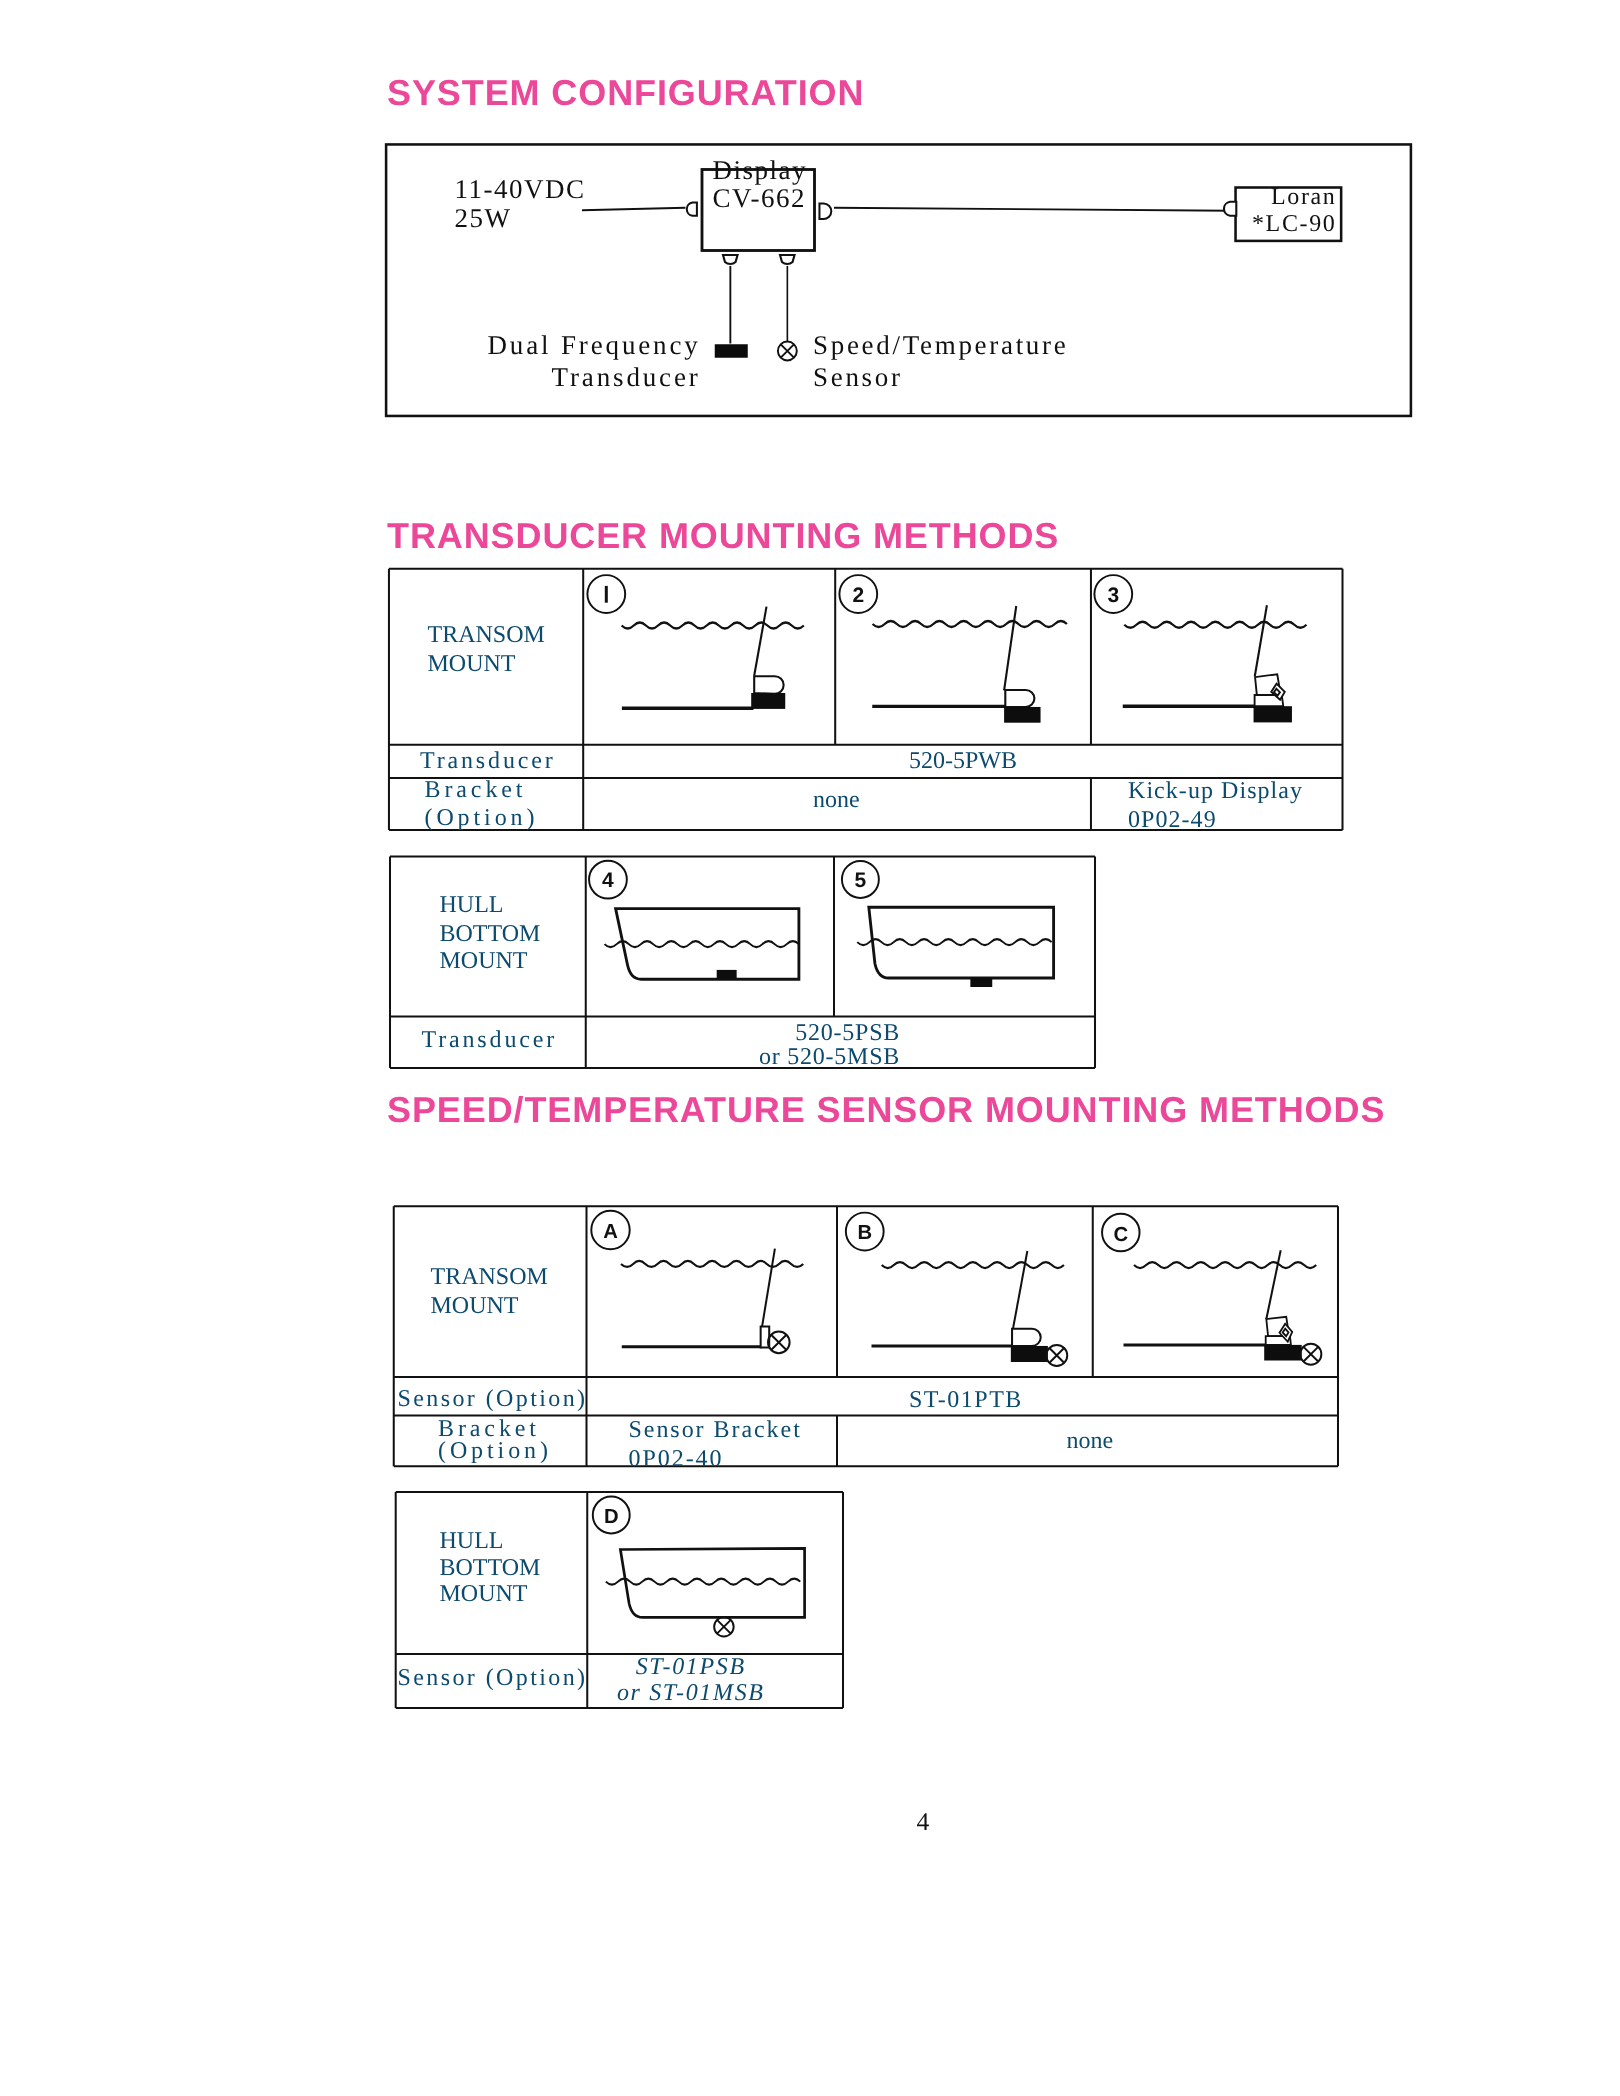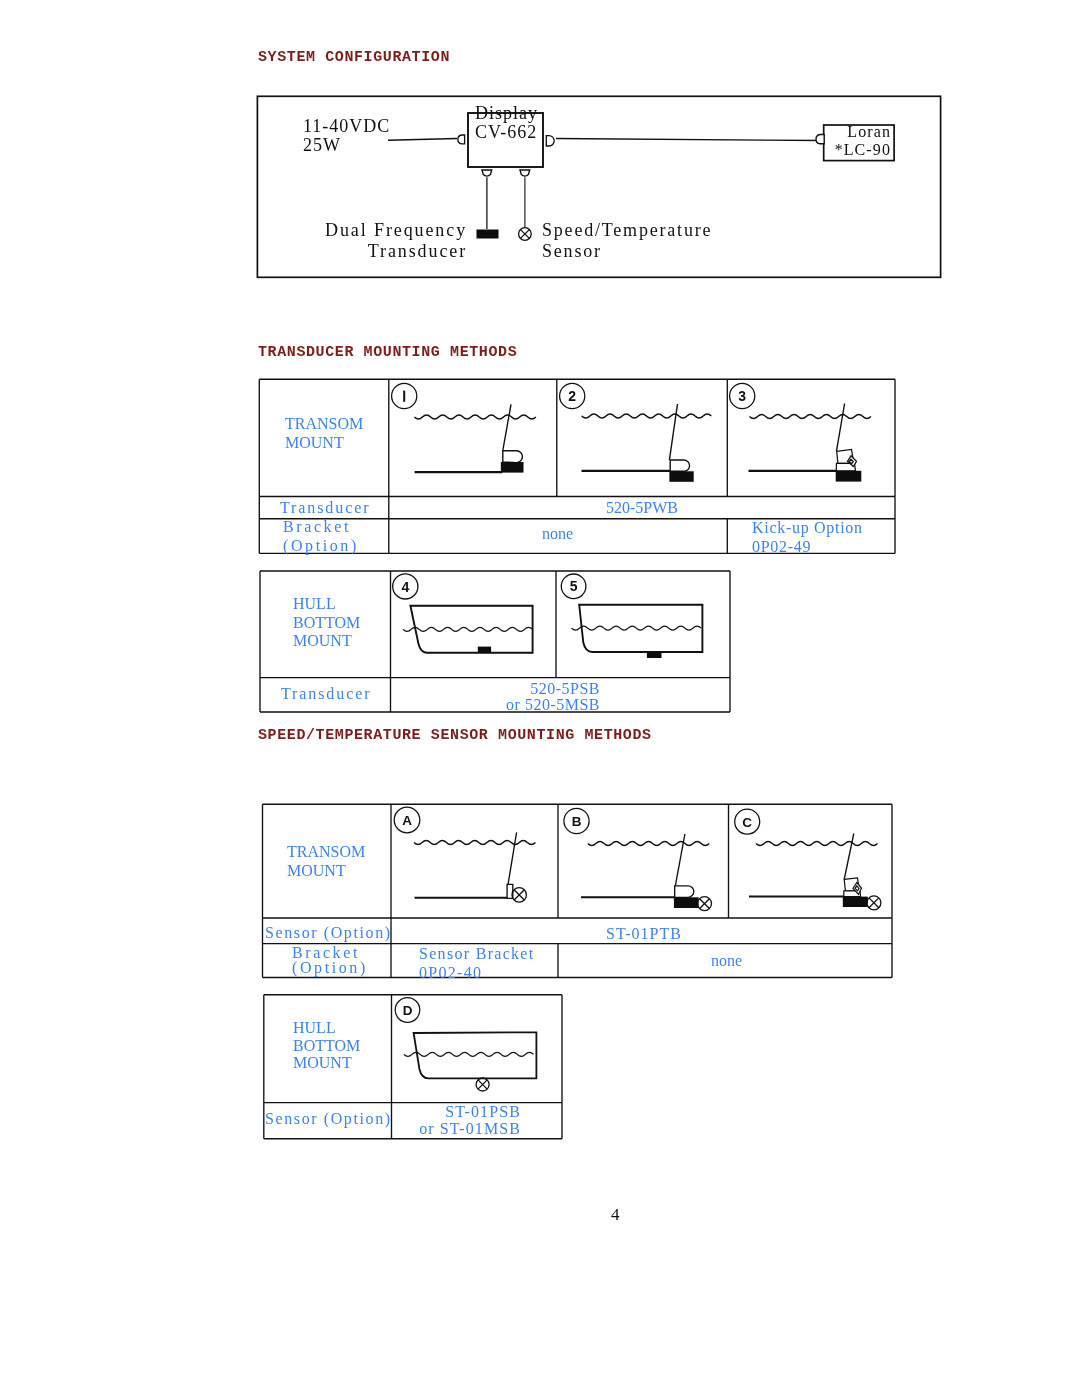--- a/index.html
+++ b/index.html
@@ -1,21 +1,21 @@
 <!DOCTYPE html>
 <html><head>
 <meta charset="utf-8">
 <style>
   html,body{margin:0;padding:0;}
   body{width:1080px;height:1397px;background:#ffffff;font-family:"DejaVu Serif",serif;position:relative;overflow:hidden;}
   .page{position:absolute;left:0;top:0;width:1080px;height:1397px;}
   .abs{position:absolute;}
-  .sec-title{font-family:Liberation Mono, monospace;font-weight:bold;font-size:15px;letter-spacing:0.6px;color:#7f1d1d;white-space:nowrap;}
+  .sec-title{font-family:Liberation Sans, sans-serif;font-weight:bold;font-size:24px;letter-spacing:0.6px;color:#ec4899;white-space:nowrap;}
   .lbl{font-family:"Liberation Serif",serif;font-size:18px;color:#111;white-space:nowrap;letter-spacing:1.0px;}
-  .cell{font-family:"Liberation Serif",serif;font-size:16px;color:#3b82f6;white-space:nowrap;letter-spacing:0px;}
+  .cell{font-family:"Liberation Serif",serif;font-size:16px;color:#0c4a6e;white-space:nowrap;letter-spacing:0px;}
   svg{display:block;overflow:visible;}
   .pgnum{font-family:"Liberation Serif",serif;font-size:17px;color:#111;}
 </style>
 </head>
 <body>
 
 <div class="page">
 
   <div class="abs sec-title" style="left:258px;top:49px;">SYSTEM CONFIGURATION</div>
 
@@ -98,21 +98,21 @@
     <div>MOUNT</div>
   </div>
   <div class="abs cell" style="left:280px;top:499px;letter-spacing:1.9px;">Transducer</div>
   <div class="abs cell" style="left:606px;top:499px;letter-spacing:0px;">520-5PWB</div>
   <div class="abs cell" style="left:283px;top:518px;line-height:18.5px;letter-spacing:2.6px;">
     <div>Bracket</div>
     <div>(Option)</div>
   </div>
   <div class="abs cell" style="left:542px;top:525px;letter-spacing:0px;">none</div>
   <div class="abs cell" style="left:752px;top:518px;line-height:19px;letter-spacing:0.7px;">
-    <div>Kick-up Option</div>
+    <div>Kick-up Display</div>
     <div>0P02-49</div>
   </div>
 
   <svg class="abs" style="left:392px;top:382px;" width="155" height="105" viewBox="0 0 155 105">
     <g>
       <circle cx="12.2" cy="14" r="12.6" fill="none" stroke="#111" stroke-width="1.3"></circle>
       <text x="12.2" y="19.3" text-anchor="middle" font-family="Liberation Sans, sans-serif" font-weight="bold" font-size="14" fill="#111" style="opacity:0">1</text>
       <path d="M12.2,8.6 L12.2,19.8" stroke="#111" stroke-width="2.0" fill="none"></path>
     </g>
     <path d="M22.4,35.0 q4.05,4.0 8.10,0 t8.10,0 t8.10,0 t8.10,0 t8.10,0 t8.10,0 t8.10,0 t8.10,0 t8.10,0 t8.10,0 t8.10,0 t8.10,0 t8.10,0 t8.10,0 t8.10,0" fill="none" stroke="#111" stroke-width="1.45"></path>
@@ -280,21 +280,21 @@
       <path d="M13.8,114.6 L312,114.6"></path>
     </g>
   </svg>
 
   <div class="abs cell" style="left:293px;top:1019px;line-height:17.6px;letter-spacing:0px;">
     <div>HULL</div>
     <div>BOTTOM</div>
     <div>MOUNT</div>
   </div>
   <div class="abs cell" style="left:265px;top:1110px;letter-spacing:1.6px;">Sensor (Option)</div>
-  <div class="abs cell" style="left:400px;top:1103px;line-height:17.3px;letter-spacing:1.1px;text-align:right;width:121px;">
+  <div class="abs cell" style="left:400px;top:1103px;line-height:17.3px;letter-spacing:1.1px;text-align:center;width:121px;font-style:italic;">
     <div>ST-01PSB</div>
     <div>or ST-01MSB</div>
   </div>
 
   <svg class="abs" style="left:393px;top:994px;" width="170" height="110" viewBox="0 0 170 110">
     <g>
       <circle cx="14.5" cy="16" r="12.3" fill="none" stroke="#111" stroke-width="1.3"></circle>
       <text x="14.5" y="21.3" text-anchor="middle" font-family="Liberation Sans, sans-serif" font-weight="bold" font-size="13.5" fill="#111">D</text>
     </g>
     <path d="M20.6,39 L143.4,38.3 L143.4,84.3 L35.4,84.3 Q28.5,84.3 26.4,75 Z" fill="none" stroke="#111" stroke-width="1.8" stroke-linejoin="miter"></path>

